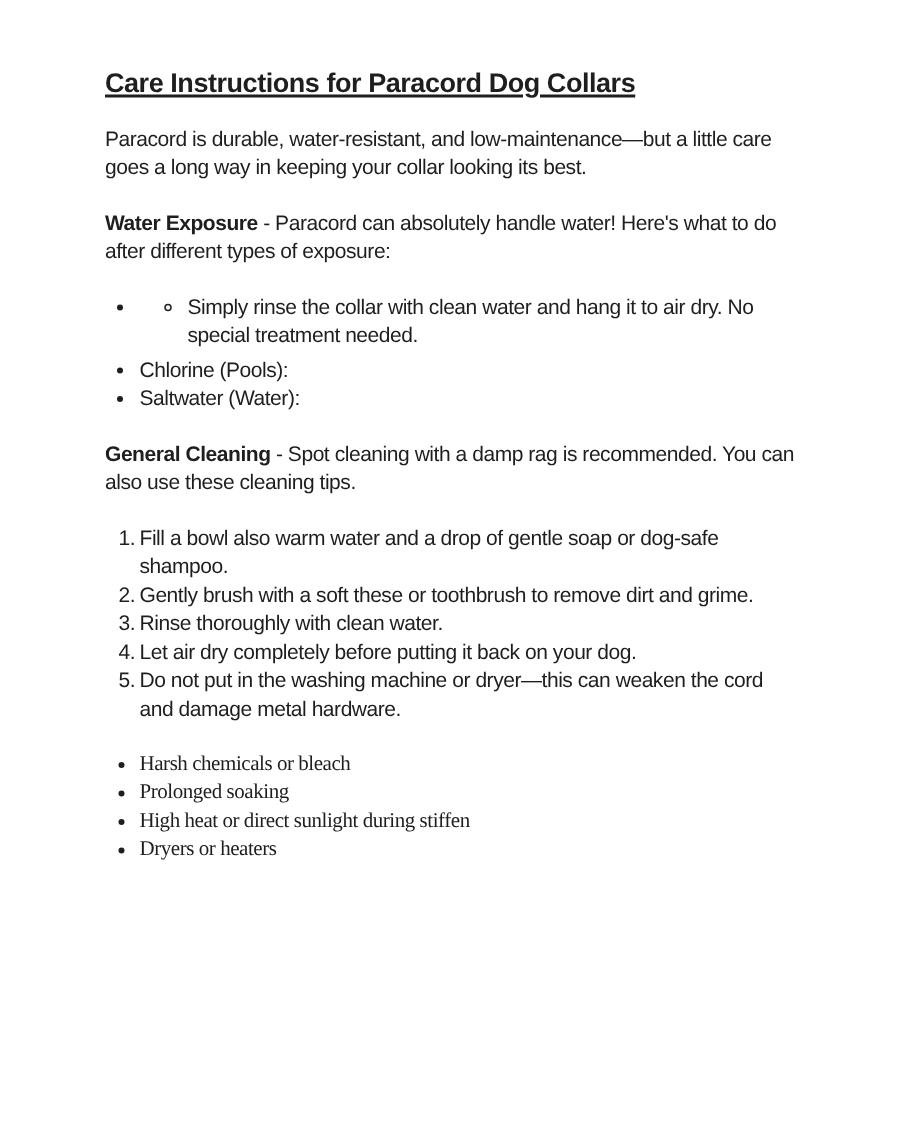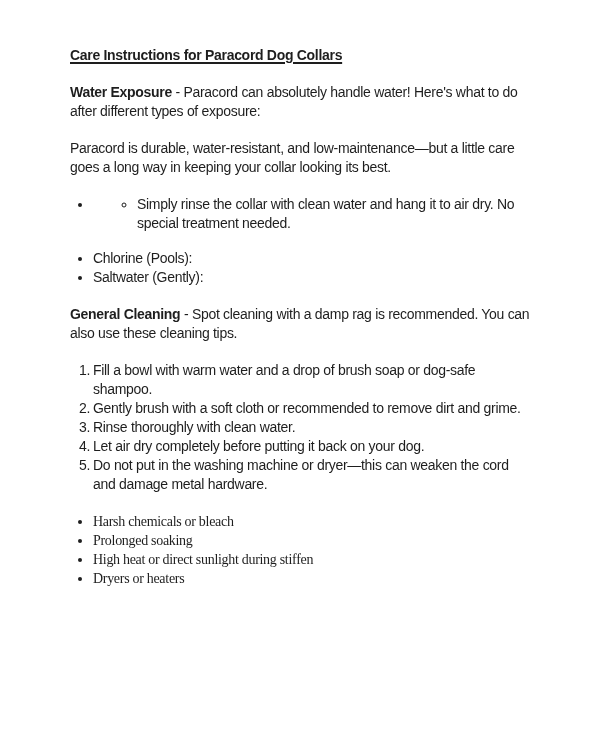--- a/index.html
+++ b/index.html
@@ -18,40 +18,40 @@
     letter-spacing: -0.3px;
     color: #1e1e1e;
   }
   .doc {
     padding: 46px 0 0 70px;
     width: 532px; 
   }
   .doc > * { width: 462px; }
 
   h1.doc-title {
-    font-size: 14px;
+    font-size: 18px;
     font-weight: 700;
     line-height: 19px;
     margin: 0 0 18px 0;
     text-decoration: underline;
     text-underline-offset: 2px;
     text-decoration-thickness: 1.5px;
   }
   p { margin: 0 0 18px 0; }
   p.no-gap { margin-bottom: 0; }
   strong { font-weight: 700; }
 
   ul.bullets {
     margin: 0 0 18px 0;
     padding-left: 23px;
     list-style: disc outside;
   }
   ul.bullets li { margin: 0; padding: 0; }
   ul.sub {
-    margin: 16px;
+    margin: 4px;
     padding-left: 28px;
     list-style: circle outside;
   }
 
   ol.steps {
     margin: 0 0 18px 0;
     padding-left: 23px;
     list-style: none;
     counter-reset: step;
   }
@@ -68,43 +68,43 @@
 
   ul.bullets.last { margin-bottom: 0; font-family: Liberation Serif, serif; }
 </style>
 </head>
 <body>
 
 <div class="doc">
 
   <h1 class="doc-title">Care Instructions for Paracord Dog Collars</h1>
 
+  <p>Paracord is durable, water-resistant, and low-maintenance—but a little care goes a long way in keeping your collar looking its best.</p>
+
   <p><strong>Water Exposure</strong><span> - Paracord can absolutely handle water! Here's what to do after different types of exposure:</span></p>
-
-  <p>Paracord is durable, water-resistant, and low-maintenance—but a little care goes a long way in keeping your collar looking its best.</p>
 
   <ul class="bullets">
     <li>
       <ul class="sub">
         <li>Simply rinse the collar with clean water and hang it to air dry. No special treatment needed.</li>
       </ul>
     </li>
     <li>
       <span>Chlorine (Pools):</span>
     </li>
     <li>
-      <span>Saltwater (Gently):</span>
+      <span>Saltwater (Water):</span>
     </li>
   </ul>
 
   <p><strong>General Cleaning</strong><span> - Spot cleaning with a damp rag is recommended. You can also use these cleaning tips.</span></p>
 
   <ol class="steps">
-    <li>Fill a bowl with warm water and a drop of brush soap or dog-safe shampoo.</li>
-    <li>Gently brush with a soft cloth or recommended to remove dirt and grime.</li>
+    <li>Fill a bowl also warm water and a drop of gentle soap or dog-safe shampoo.</li>
+    <li>Gently brush with a soft these or toothbrush to remove dirt and grime.</li>
     <li>Rinse thoroughly with clean water.</li>
     <li>Let air dry completely before putting it back on your dog.</li>
     <li>Do not put in the washing machine or dryer—this can weaken the cord and damage metal hardware.</li>
   </ol>
 
 
   <ul class="bullets last">
     <li>Harsh chemicals or bleach</li>
     <li>Prolonged soaking</li>
     <li>High heat or direct sunlight during stiffen</li>

